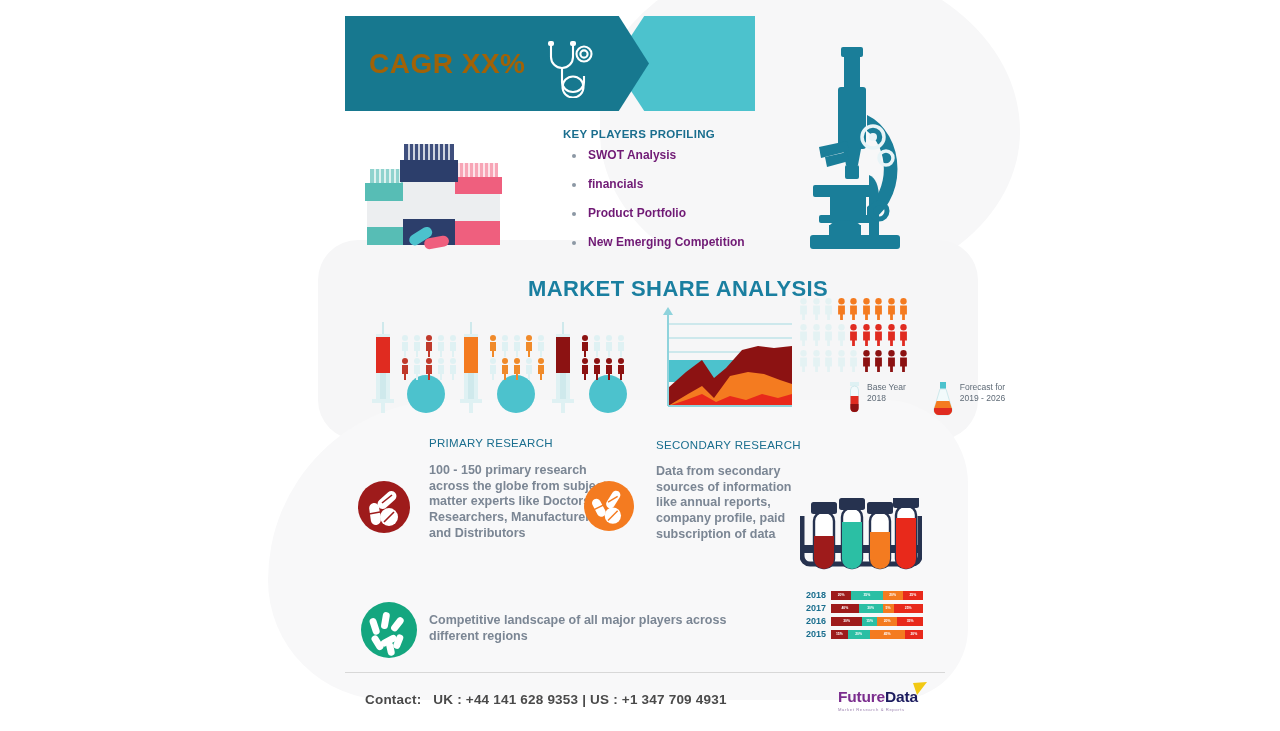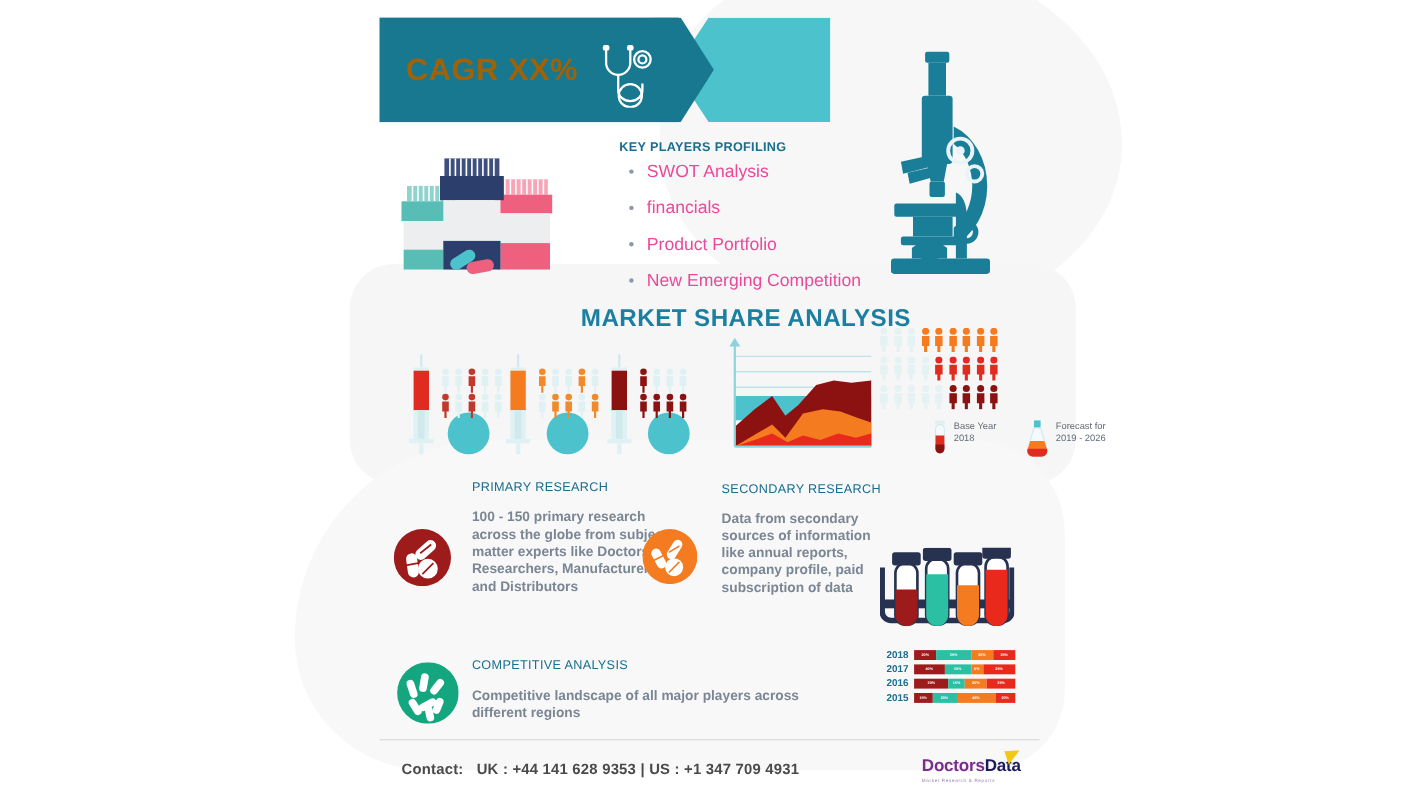--- a/index.html
+++ b/index.html
@@ -22,21 +22,21 @@
   .banner-arrow{position:absolute;left:248px;top:0;width:56px;height:95px;background:#17788f;
     clip-path:polygon(0 0,46% 0,100% 50%,46% 100%,0 100%);}
   .banner-light{position:absolute;left:268px;top:0;width:142px;height:95px;background:#4cc2cd;
     clip-path:polygon(22% 0,100% 0,100% 100%,22% 100%,0 50%);}
   .banner-text{position:absolute;left:24px;top:32px;color:#a16207;font-size:28px;font-weight:bold;letter-spacing:.5px;}
   .stetho{position:absolute;left:196px;top:22px;}
 
   
   .kp-title{position:absolute;left:563px;top:128px;color:#1a6e8e;font-size:11.5px;font-weight:bold;letter-spacing:.3px;}
   .kp-list{position:absolute;left:566px;top:148px;margin:0;padding:0;list-style:none;}
-  .kp-list li{position:relative;padding-left:22px;margin-bottom:15px;color:#ec4899;font-size:16px;font-weight:normal;}
+  .kp-list li{position:relative;padding-left:22px;margin-bottom:15px;color:#701a75;font-size:12px;font-weight:bold;}
   .kp-list li:before{content:"";position:absolute;left:6px;top:6px;width:4px;height:4px;border-radius:50%;background:#8c98a4;}
 
   
   .ms-title{position:absolute;left:528px;top:276px;color:#1a7fa0;font-size:22px;font-weight:bold;letter-spacing:.4px;}
 
   
   .legend{position:absolute;left:848px;top:382px;display:flex;align-items:flex-start;gap:6px;}
   .legend-txt{color:#5f6b77;font-size:8.5px;line-height:1.25;text-align:left;}
   .legend-gap{width:14px;}
 
@@ -605,32 +605,31 @@
       <rect x="10" y="16" width="7" height="17" rx="3.5" transform="rotate(-18 13 24)"></rect>
       <rect x="21" y="10" width="7" height="17" rx="3.5" transform="rotate(10 24 18)"></rect>
       <rect x="33" y="14" width="7" height="16" rx="3.5" transform="rotate(38 36 22)"></rect>
       <rect x="13" y="33" width="7" height="16" rx="3.5" transform="rotate(-32 16 41)"></rect>
       <rect x="25" y="30" width="7" height="17" rx="3.5" transform="rotate(62 28 38)"></rect>
       <rect x="34" y="32" width="7" height="15" rx="3.5" transform="rotate(22 37 39)"></rect>
       <rect x="26" y="40" width="7" height="14" rx="3.5" transform="rotate(-12 29 47)"></rect>
     </g>
   </svg>
   <div class="comp-wrap">
-    <div class="sec-head">COMPETITIVE ANALYSIS</div>
     <div class="sec-body comp-body">Competitive landscape of all major players across different regions</div>
   </div>
 
   <div class="divider"></div>
   <div class="contact">
     <span class="lbl">Contact:</span>
     <span style="margin-left:8px;">UK : +44 141 628 9353  |  US : +1 347 709 4931</span>
   </div>
   <div class="logo">
     <div style="position:relative;">
-      <span class="logo-main logo-f">Doctors</span><span class="logo-main logo-w">Data</span>
+      <span class="logo-main logo-f">Future</span><span class="logo-main logo-w">Data</span>
       <svg style="position:absolute;left:74px;top:-6px;" width="16" height="16" viewBox="0 0 16 16">
         <path d="M1 1 L15 0 L5 13 z" fill="#f2c914"></path>
       </svg>
     </div>
     <div class="logo-sub">Market Research &amp; Reports</div>
   </div>
 
 </div>
 
 </body></html>

